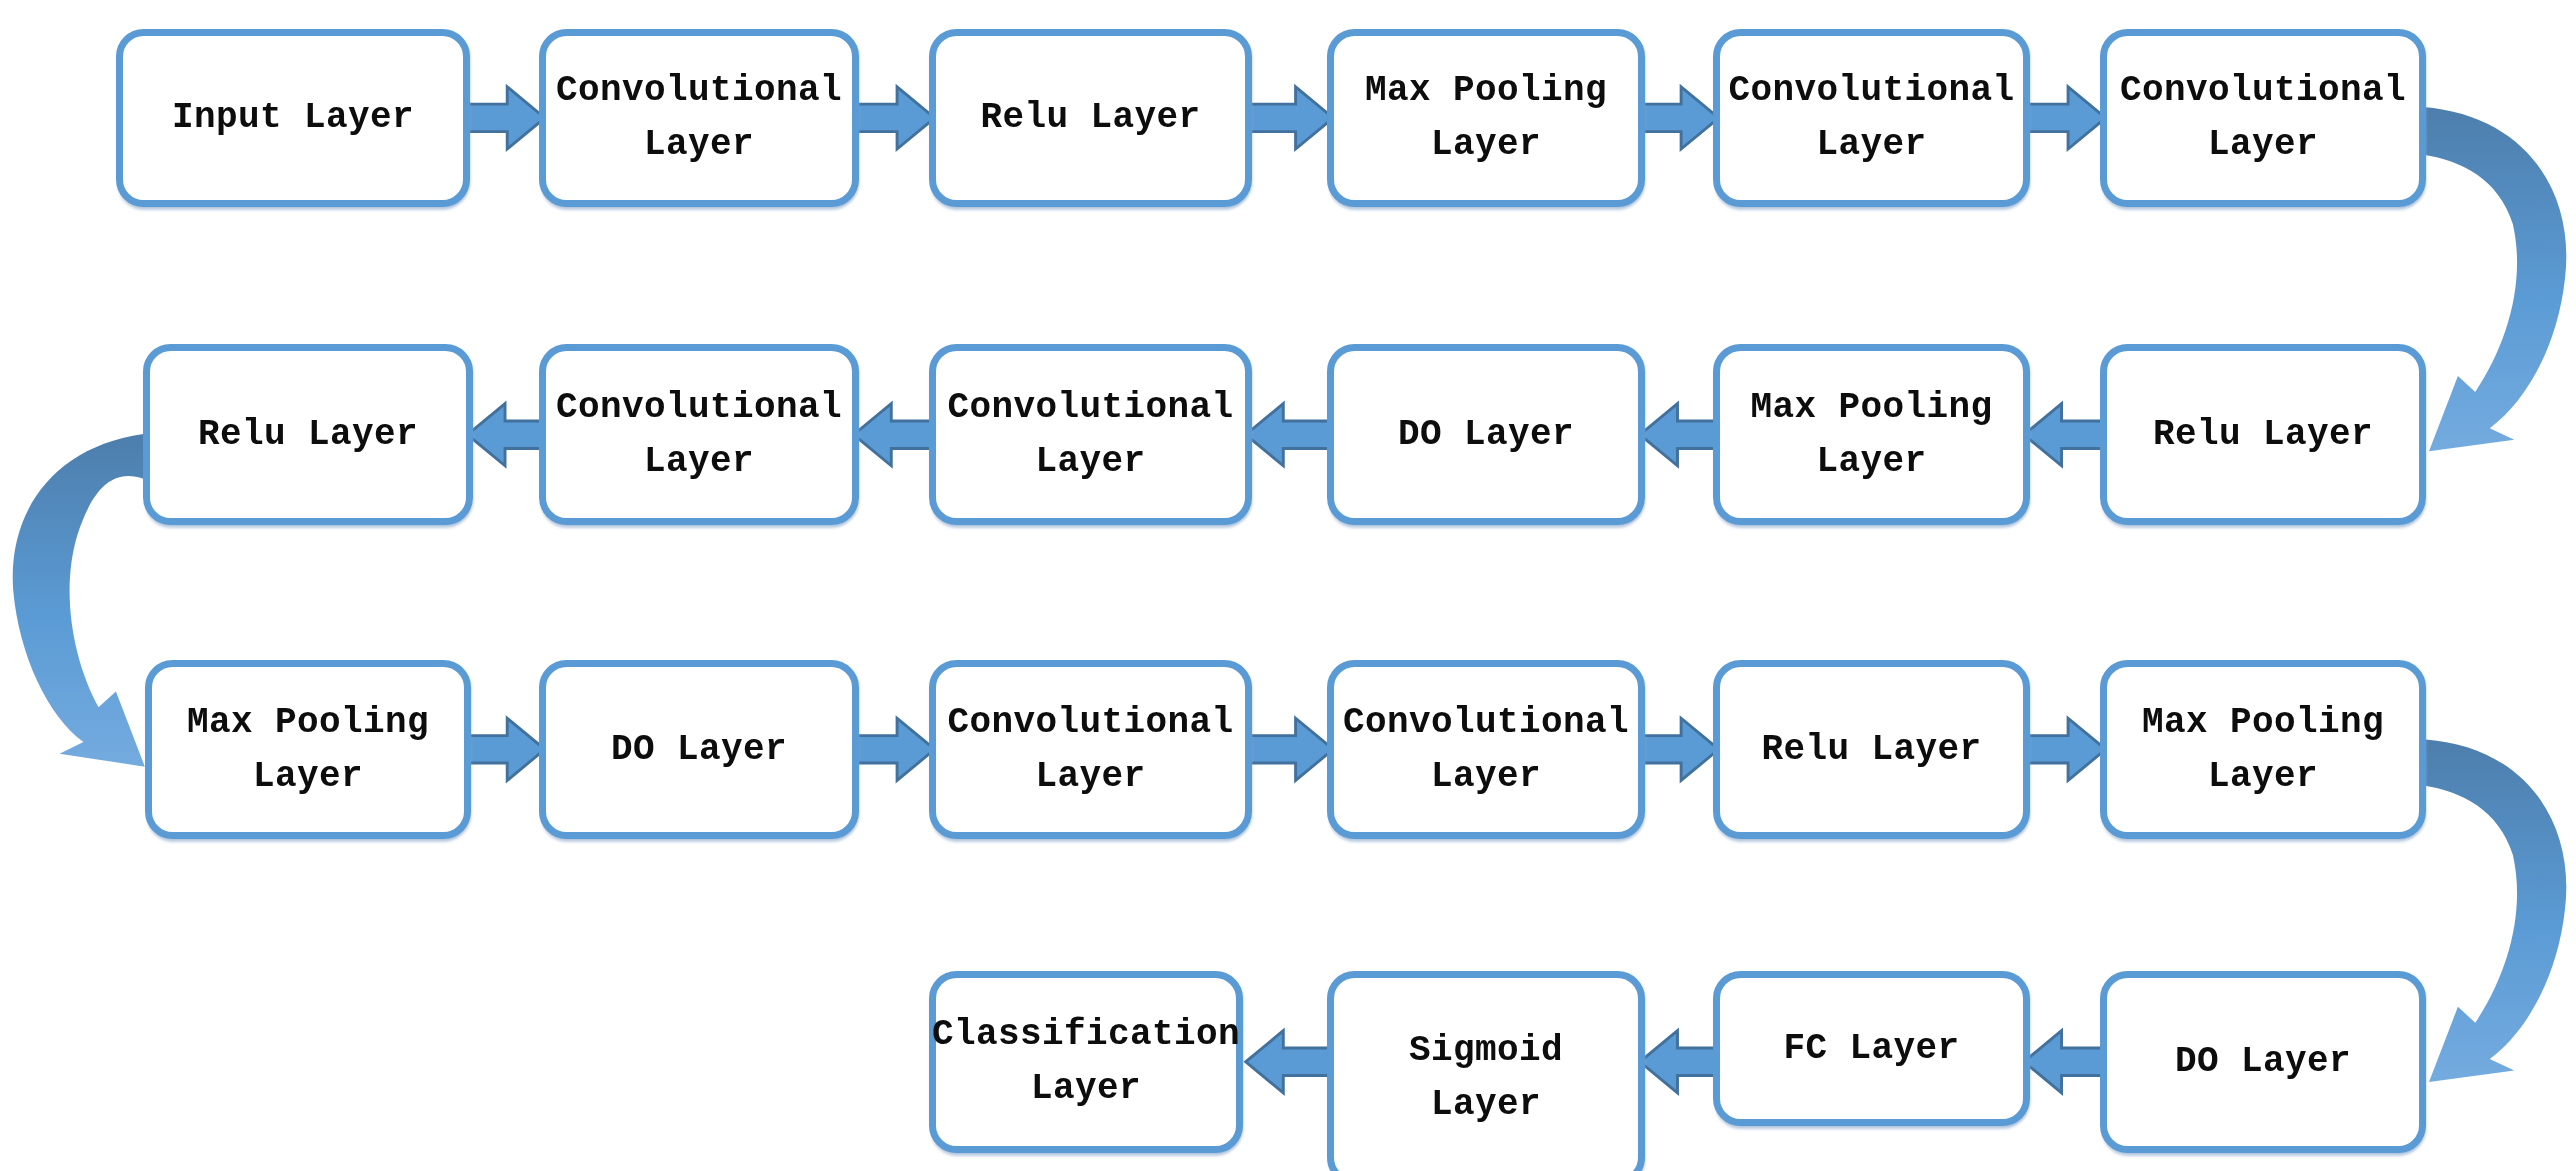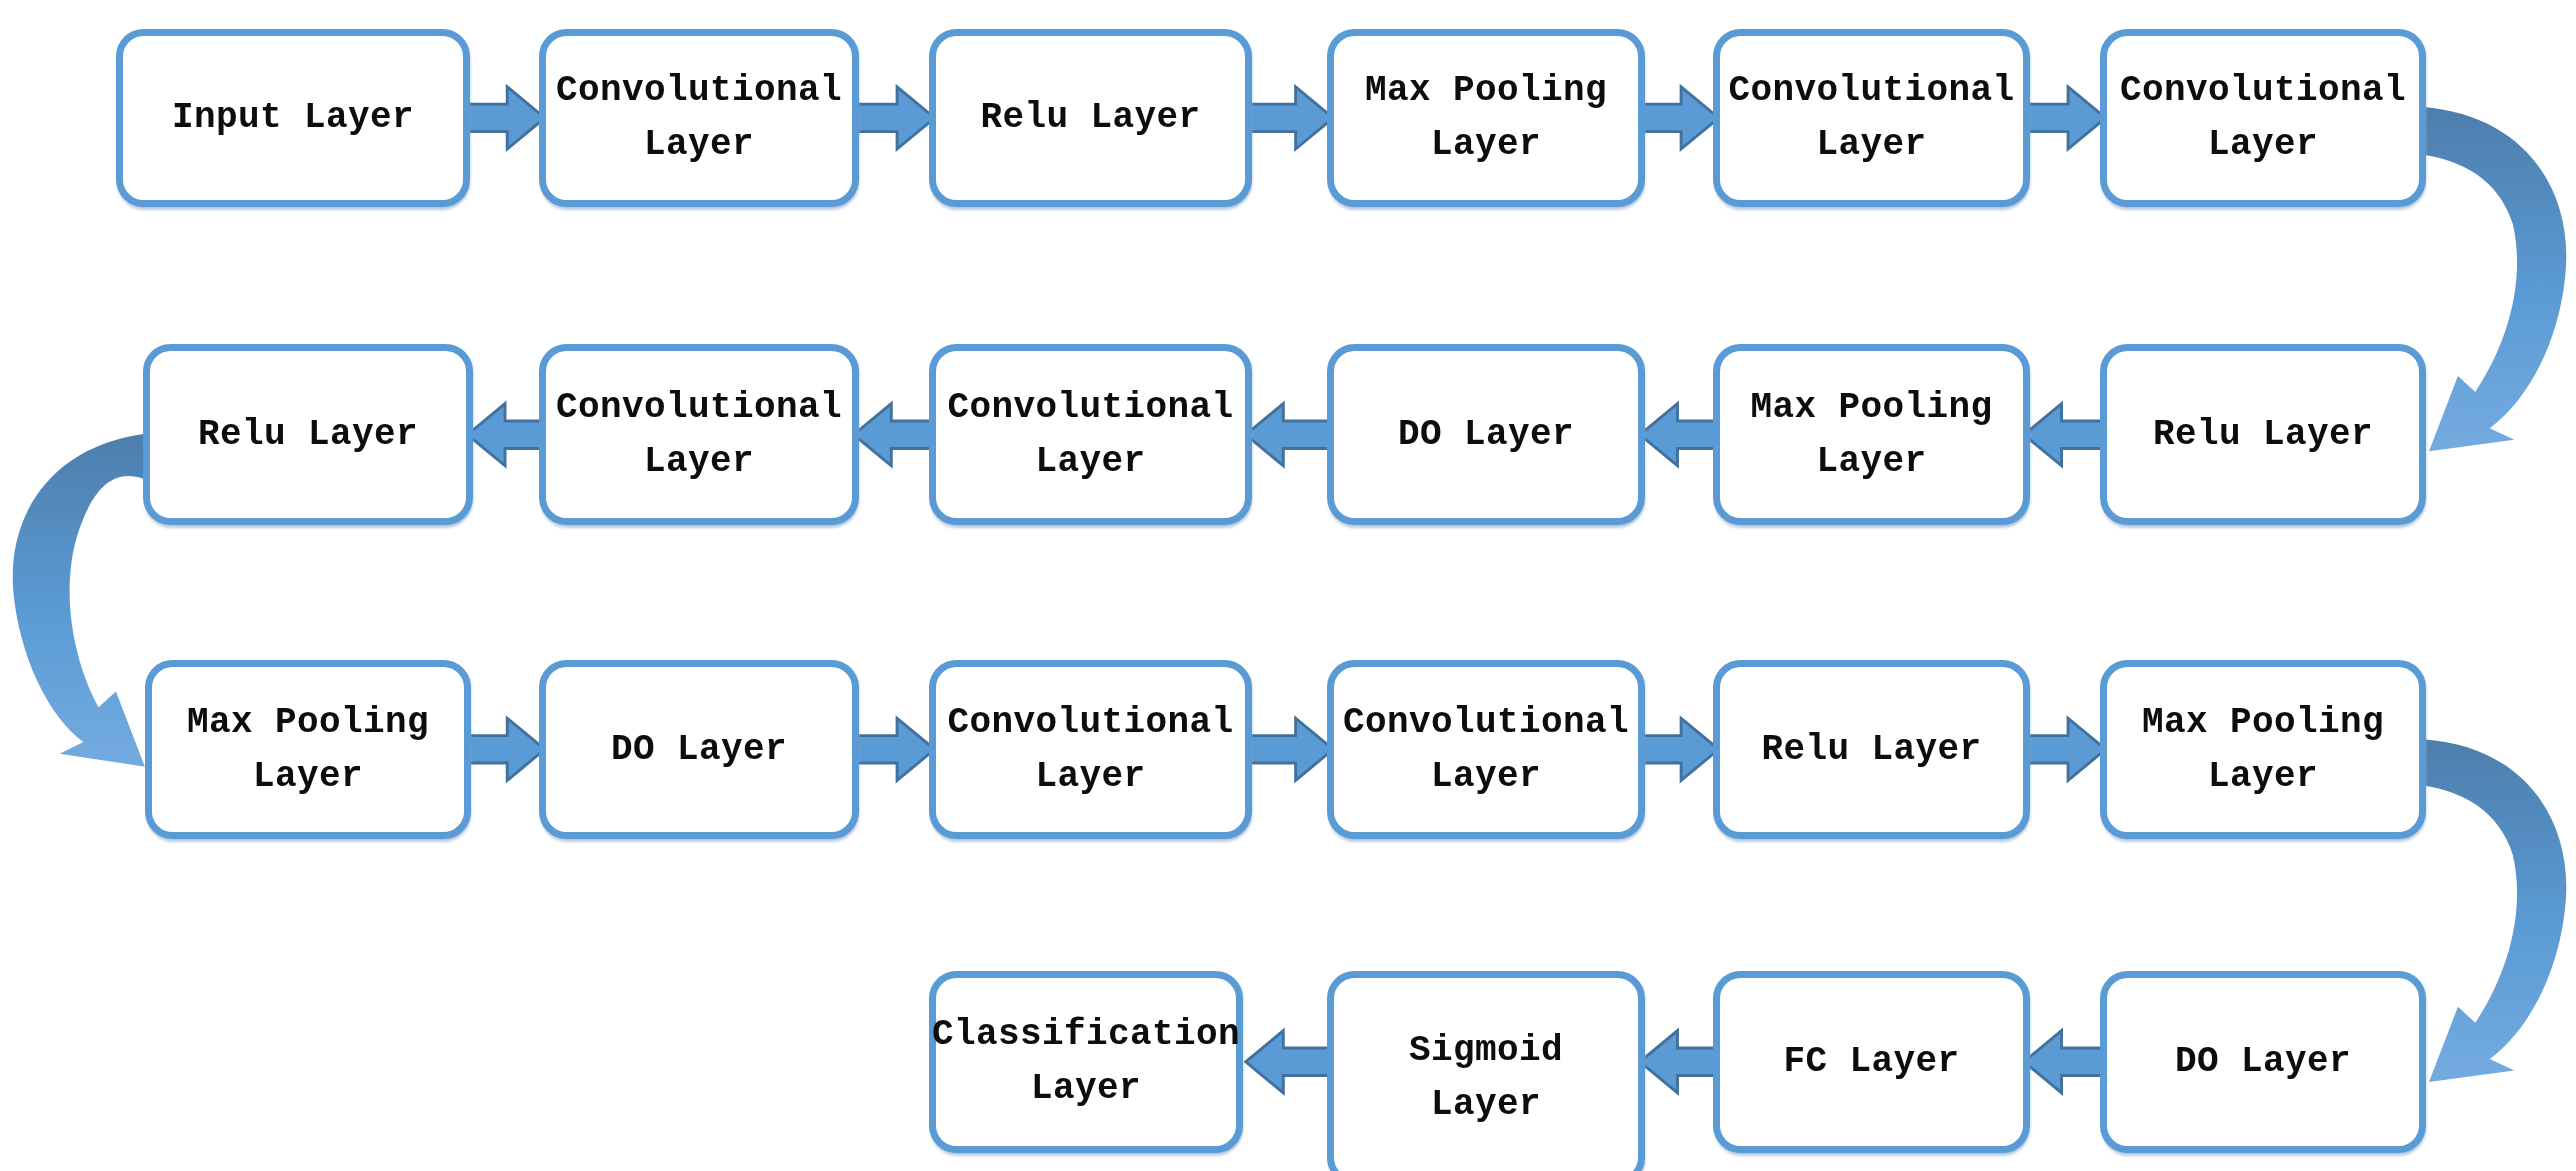--- a/index.html
+++ b/index.html
@@ -151,21 +151,21 @@
   <div class="box" style="left:2100px;top:660px;width:326px;height:179px">
       <span class="lbl">Max Pooling Layer</span>
     </div>
 
   <div class="box" style="left:929px;top:971px;width:314px;height:182px">
       <span class="lbl">Classification Layer</span>
     </div>
   <div class="box" style="left:1327px;top:971px;width:318px;height:214px">
       <span class="lbl">Sigmoid Layer</span>
     </div>
-  <div class="box" style="left:1713px;top:971px;width:317px;height:182px">
+  <div class="box" style="left:1713px;top:971px;width:317px;height:155px">
       <span class="lbl">FC Layer</span>
     </div>
   <div class="box" style="left:2100px;top:971px;width:326px;height:182px">
       <span class="lbl">DO Layer</span>
     </div>
 
 </div>
 
 
 </body></html>

